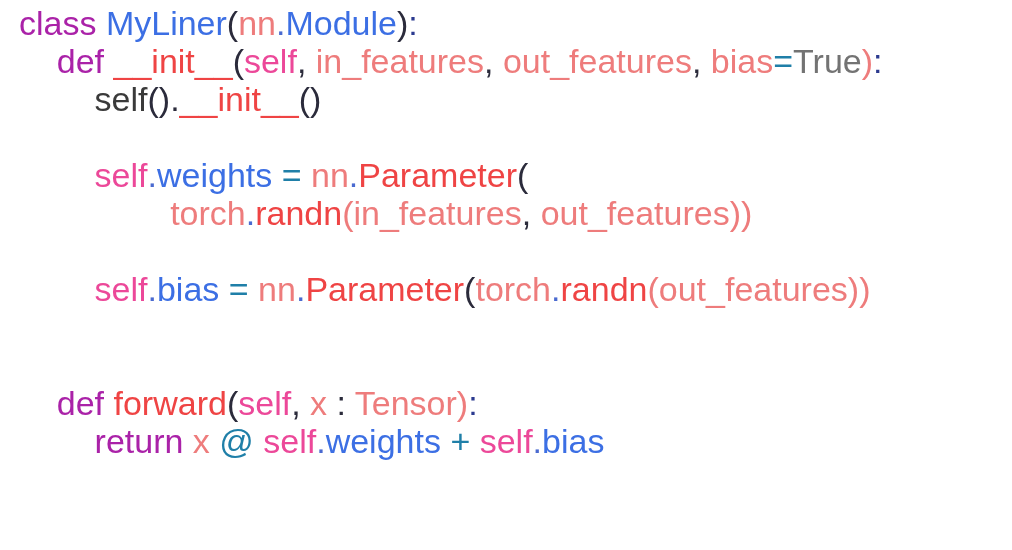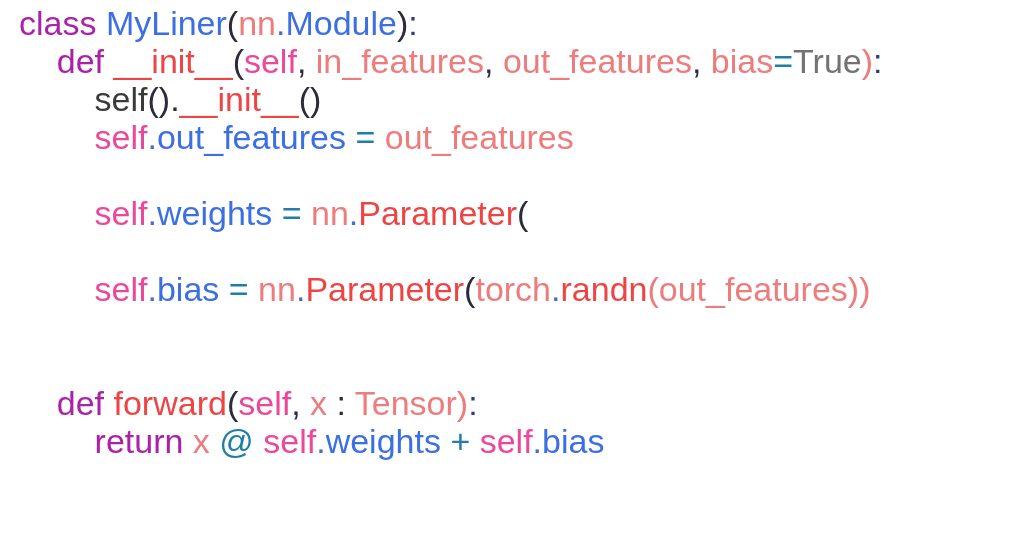--- a/index.html
+++ b/index.html
@@ -55,23 +55,23 @@
   .t-paren-dark { color: #2B2B3B; }
 </style>
 </head>
 <body>
 
 <div id="code-surface">
   <div id="code-block">
       <div class="code-line"><span class="tok t-keyword">class </span><span class="tok t-classname">MyLiner</span><span class="tok t-paren-dark">(</span><span class="tok t-objref">nn</span><span class="tok t-dot">.</span><span class="tok t-module">Module</span><span class="tok t-paren-dark">)</span><span class="tok t-colon">:</span></div>
       <div class="code-line"><span class="tok t-plain">    </span><span class="tok t-keyword">def </span><span class="tok t-funcname">__init__</span><span class="tok t-paren-dark">(</span><span class="tok t-self">self</span><span class="tok t-punct">, </span><span class="tok t-param">in_features</span><span class="tok t-punct">, </span><span class="tok t-param">out_features</span><span class="tok t-punct">, </span><span class="tok t-param">bias</span><span class="tok t-operator">=</span><span class="tok t-builtin">True</span><span class="tok t-punct-red">)</span><span class="tok t-colon">:</span></div>
       <div class="code-line"><span class="tok t-plain">        </span><span class="tok t-plain">self</span><span class="tok t-dot-dark">().</span><span class="tok t-funcname">__init__</span><span class="tok t-paren-dark">()</span></div>
-      <div class="code-line"><span class="tok t-plain">        </span><span class="tok t-self">self</span><span class="tok t-dot">.</span><span class="tok t-attr">out_features</span><span class="tok t-plain"> </span><span class="tok t-operator">=</span><span class="tok t-plain"> </span><span class="tok t-param">out_features</span></div>
       <div class="code-line blank"></div>
       <div class="code-line"><span class="tok t-plain">        </span><span class="tok t-self">self</span><span class="tok t-dot">.</span><span class="tok t-attr">weights</span><span class="tok t-plain"> </span><span class="tok t-operator">=</span><span class="tok t-plain"> </span><span class="tok t-objref">nn</span><span class="tok t-dot">.</span><span class="tok t-funcname">Parameter</span><span class="tok t-paren-dark">(</span></div>
+      <div class="code-line"><span class="tok t-plain">                </span><span class="tok t-objref">torch</span><span class="tok t-dot">.</span><span class="tok t-funcname">randn</span><span class="tok t-punct-red">(</span><span class="tok t-param">in_features</span><span class="tok t-punct">, </span><span class="tok t-param">out_features</span><span class="tok t-punct-red">))</span></div>
       <div class="code-line blank"></div>
       <div class="code-line"><span class="tok t-plain">        </span><span class="tok t-self">self</span><span class="tok t-dot">.</span><span class="tok t-attr">bias</span><span class="tok t-plain"> </span><span class="tok t-operator">=</span><span class="tok t-plain"> </span><span class="tok t-objref">nn</span><span class="tok t-dot">.</span><span class="tok t-funcname">Parameter</span><span class="tok t-paren-dark">(</span><span class="tok t-objref">torch</span><span class="tok t-dot">.</span><span class="tok t-funcname">randn</span><span class="tok t-punct-red">(</span><span class="tok t-param">out_features</span><span class="tok t-punct-red">))</span></div>
       <div class="code-line blank"></div>
       <div class="code-line blank"></div>
       <div class="code-line"><span class="tok t-plain">    </span><span class="tok t-keyword">def </span><span class="tok t-funcname">forward</span><span class="tok t-paren-dark">(</span><span class="tok t-self">self</span><span class="tok t-punct">, </span><span class="tok t-param">x</span><span class="tok t-plain"> </span><span class="tok t-punct">:</span><span class="tok t-plain"> </span><span class="tok t-param">Tensor</span><span class="tok t-punct-red">)</span><span class="tok t-colon">:</span></div>
       <div class="code-line"><span class="tok t-plain">        </span><span class="tok t-keyword">return </span><span class="tok t-param">x</span><span class="tok t-plain"> </span><span class="tok t-operator">@</span><span class="tok t-plain"> </span><span class="tok t-self">self</span><span class="tok t-dot">.</span><span class="tok t-attr">weights</span><span class="tok t-plain"> </span><span class="tok t-operator">+</span><span class="tok t-plain"> </span><span class="tok t-self">self</span><span class="tok t-dot">.</span><span class="tok t-attr">bias</span></div>
     </div>
 </div>
 
 </body></html>

